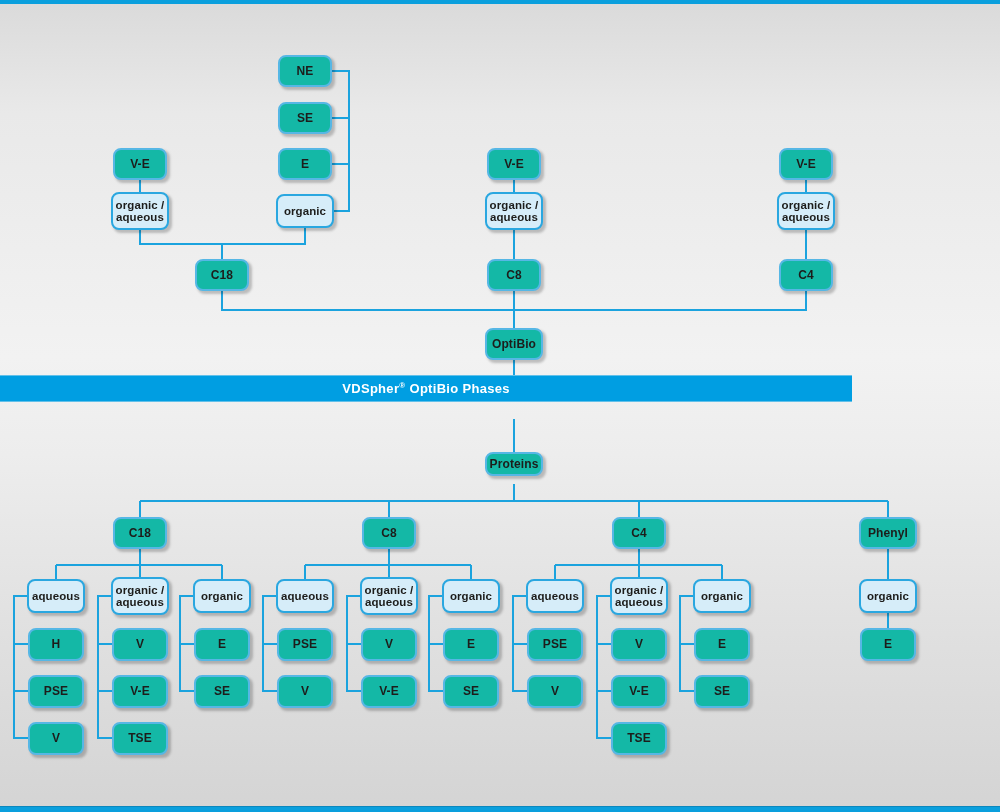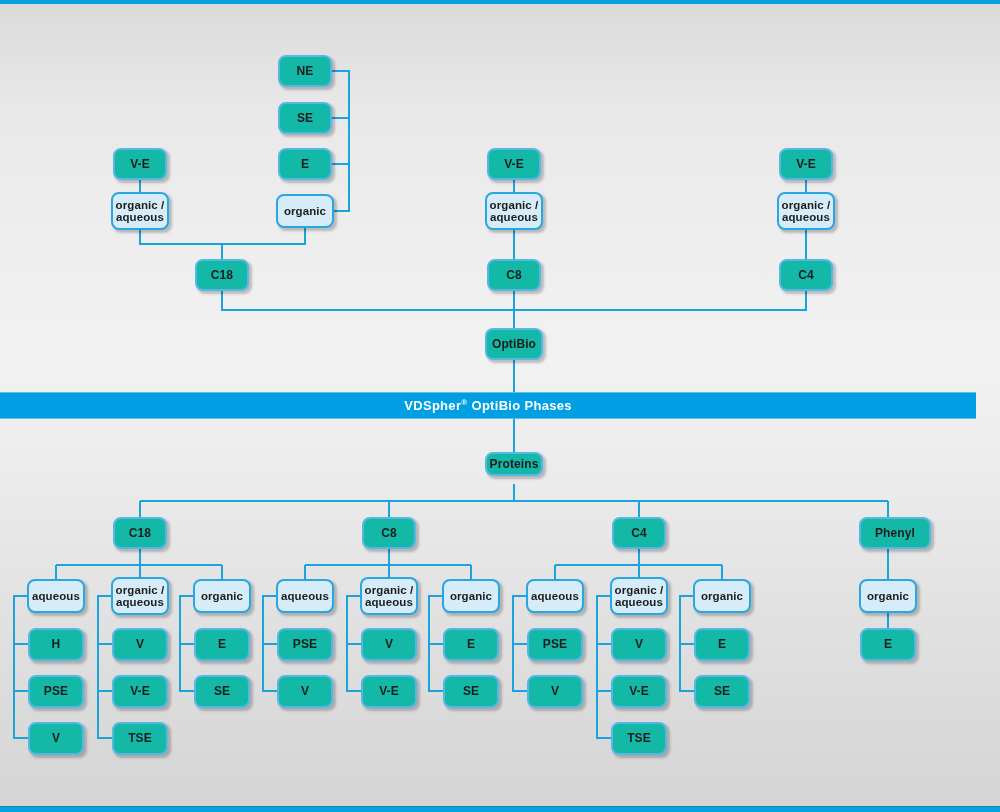--- a/index.html
+++ b/index.html
@@ -5,21 +5,21 @@
   html,body{margin:0;padding:0;}
   body{
     width:1000px;height:812px;position:relative;overflow:hidden;
     font-family:"Liberation Sans",sans-serif;
     background:linear-gradient(180deg,#dadada 0%,#e9e9e9 14%,#f2f2f2 44%,#ededed 56%,#e0e0e0 78%,#d4d4d4 100%);
   }
   .strip{position:absolute;left:0;width:1000px;z-index:5;}
   .strip-top{top:0;height:4px;background:#0a9fdd;}
   .strip-bottom{bottom:0;height:5px;background:#0a9fdd;border-top:1px solid #0c87bd;}
   .banner{
-    position:absolute;left:0;top:392px;width:976px;height:27px;box-sizing:border-box;
+    position:absolute;left:0;top:375px;width:852px;height:27px;box-sizing:border-box;
     background:#009ee2;border-top:1px solid #62c0e9;border-bottom:1px solid #62c0e9;
     display:flex;align-items:center;justify-content:center;z-index:3;
   }
   .banner-title{color:#ffffff;font-weight:bold;font-size:13px;letter-spacing:.3px;white-space:nowrap;}
   .banner-title sup{font-size:8px;vertical-align:super;line-height:0;}
   .banner-title .suffix{margin-left:4px;}
   svg.wires{position:absolute;left:0;top:0;z-index:1;}
   svg.wires path{stroke:#1ba3de;stroke-width:2;fill:none;}
   .node{
     position:absolute;box-sizing:border-box;z-index:2;
@@ -116,21 +116,21 @@
     </div>
     <div class="node" style="left: 113px; top: 517px; width: 54px; height: 32px;">
       <span class="node-label">C18</span>
     </div>
     <div class="node" style="left: 362px; top: 517px; width: 54px; height: 32px;">
       <span class="node-label">C8</span>
     </div>
     <div class="node" style="left: 612px; top: 517px; width: 54px; height: 32px;">
       <span class="node-label">C4</span>
     </div>
-    <div class="node" style="left: 859px; top: 517px; width: 72px; height: 32px;">
+    <div class="node" style="left: 859px; top: 517px; width: 58px; height: 32px;">
       <span class="node-label">Phenyl</span>
     </div>
     <div class="node mode" style="left: 27px; top: 579px; width: 58px; height: 34px;">
       <span class="node-label">aqueous</span>
     </div>
     <div class="node mode" style="left: 111px; top: 577px; width: 58px; height: 38px;">
       <span class="node-label">organic /
 aqueous</span>
     </div>
     <div class="node mode" style="left: 193px; top: 579px; width: 58px; height: 34px;">

